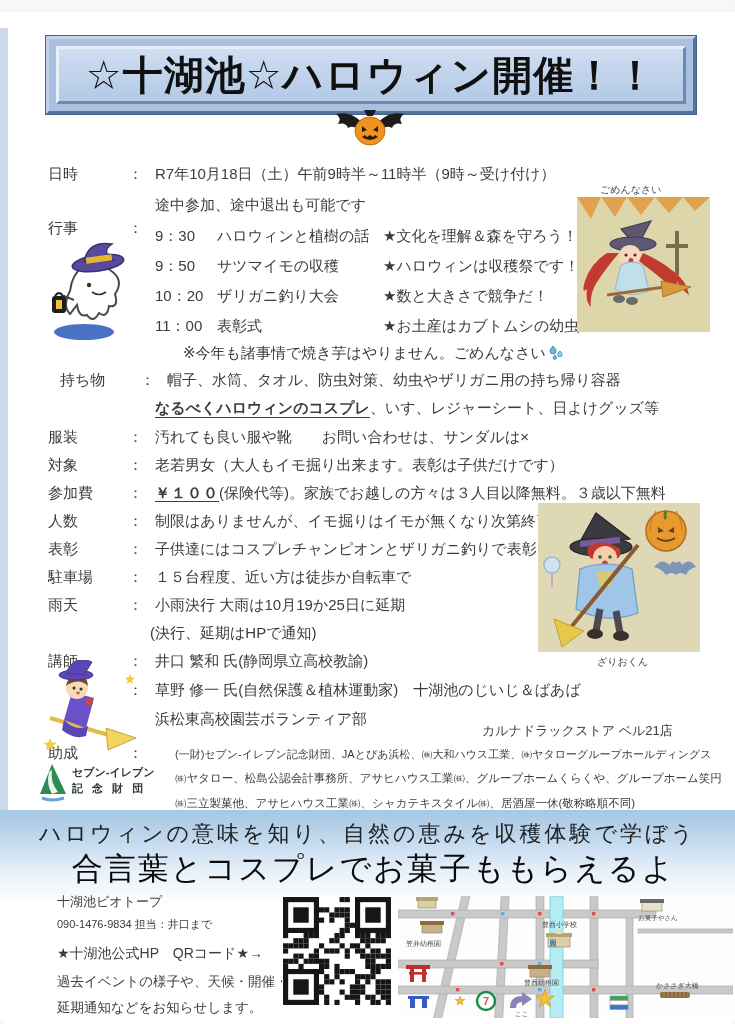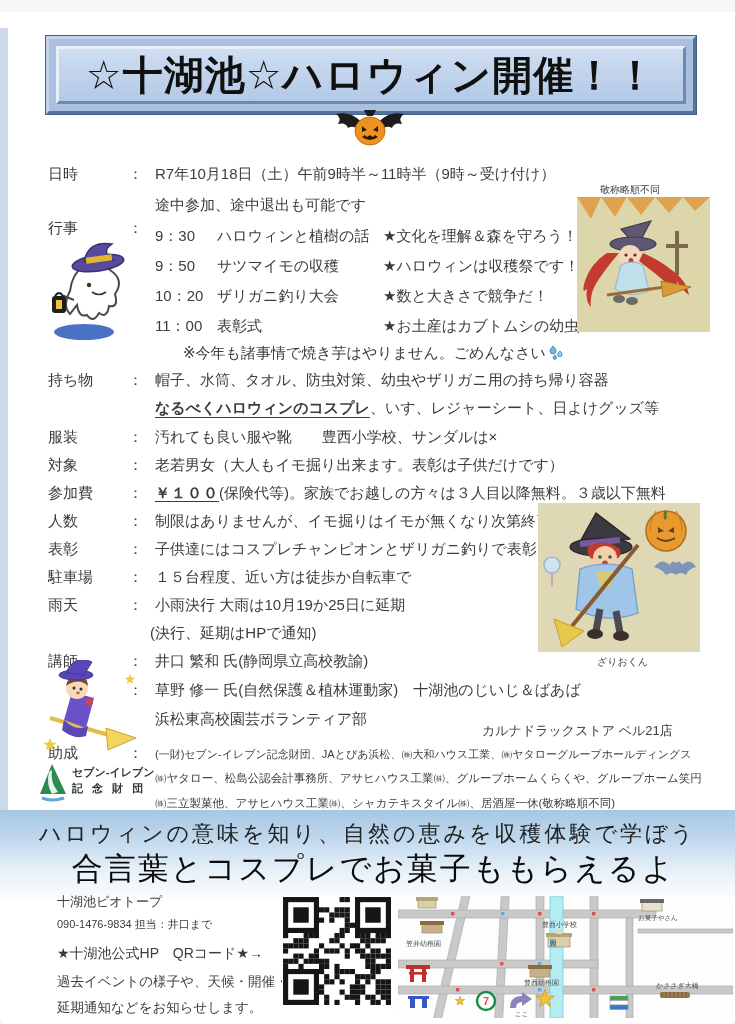--- a/index.html
+++ b/index.html
@@ -19,21 +19,21 @@
           display:flex;align-items:center;justify-content:center;}
   .banner-title{font-size:40px;font-weight:bold;color:#101010;letter-spacing:1px;white-space:nowrap;}
 
   .line{position:absolute;white-space:nowrap;font-size:15px;color:#3c3c3c;}
   .lbl{display:inline-block;width:80px;}
   .col{display:inline-block;width:27px;}
   .etime{display:inline-block;width:62px;}
   .ename{display:inline-block;width:166px;}
   .em-underline{font-weight:bold;border-bottom:1.6px solid #3c3c3c;padding-bottom:1px;}
   .fee-em{font-weight:bold;border-bottom:1.6px solid #3c3c3c;letter-spacing:1px;}
-  .small-grant{font-size:11.5px;}
+  .small-grant{font-size:11.5px;margin-left:20px;}
   .char-label{position:absolute;font-size:10px;color:#444;}
   .img-frame{position:absolute;overflow:hidden;}
 
   
   .footer-band{position:absolute;left:0;top:810px;width:735px;height:214px;
      background:linear-gradient(180deg,#a6c7e3 0px,#bdd6ec 26px,#e8f1f9 62px,#ffffff 95px,#ffffff 214px);}
   .slogan1{position:absolute;left:0;top:819px;width:735px;text-align:center;
      font-size:22px;letter-spacing:3px;color:#222;}
   .slogan2{position:absolute;left:6px;top:848px;width:735px;text-align:center;
      font-size:31px;letter-spacing:2px;color:#0a0a0a;}
@@ -92,29 +92,29 @@
     <span class="etime">11：00</span><span class="ename">表彰式</span><span>★お土産はカブトムシの幼虫！</span>
   </div>
   <div class="line" style="left:183px;top:344px">
     <span>※今年も諸事情で焼き芋はやりません。ごめんなさい</span><span style="vertical-align:-2px;margin-left:2px;"><svg width="16" height="15" viewBox="0 0 16 15">
           <path d="M5 1 Q8 4 8 6 A3 3 0 1 1 2 6 Q2 4 5 1Z" fill="#6fb9e0" stroke="#2d7fb0" stroke-width="0.8"></path>
           <path d="M12 6 Q14 8 14 9.5 A2.2 2.2 0 1 1 9.6 9.5 Q9.6 8 12 6Z" fill="#8fd0ec" stroke="#2d7fb0" stroke-width="0.8"></path>
           <path d="M7 10 Q8.6 11.6 8.6 12.6 A1.8 1.8 0 1 1 5 12.6 Q5 11.6 7 10Z" fill="#6fb9e0" stroke="#2d7fb0" stroke-width="0.8"></path>
         </svg></span>
   </div>
 
-  <div class="line" style="left:48px;top:371px">
+  <div class="line" style="left:60px;top:371px">
     <span class="lbl">持ち物</span><span class="col">：</span><span>帽子、水筒、タオル、防虫対策、幼虫やザリガニ用の持ち帰り容器</span>
   </div>
   <div class="line" style="left:155px;top:399px">
     <span class="em-underline">なるべくハロウィンのコスプレ</span><span>、いす、レジャーシート、日よけグッズ等</span>
   </div>
 
   <div class="line" style="left:48px;top:428px">
-    <span class="lbl">服装</span><span class="col">：</span><span>汚れても良い服や靴　　豊西小学校、サンダルは×</span>
+    <span class="lbl">服装</span><span class="col">：</span><span>汚れても良い服や靴　　お問い合わせは、サンダルは×</span>
   </div>
   <div class="line" style="left:48px;top:456px">
     <span class="lbl">対象</span><span class="col">：</span><span>老若男女（大人もイモ掘り出来ます。表彰は子供だけです）</span>
   </div>
   <div class="line" style="left:48px;top:484px">
     <span class="lbl">参加費</span><span class="col">：</span><span class="fee-em">￥１００</span><span>(保険代等)。家族でお越しの方々は３人目以降無料。３歳以下無料</span>
   </div>
   <div class="line" style="left:48px;top:512px">
     <span class="lbl">人数</span><span class="col">：</span><span>制限はありませんが、イモ掘りはイモが無くなり次第終了</span>
   </div>
@@ -161,21 +161,21 @@
       <path d="M34 64 L24 60 L20 64" stroke="#4a4a4a" stroke-width="2" fill="none"></path>
       <rect x="12" y="60" width="14" height="17" rx="3" fill="#1e1e1e"></rect>
       <rect x="16" y="64" width="6" height="9" fill="#f1c236"></rect>
       <path d="M15 60 q4 -6 8 0" stroke="#1e1e1e" stroke-width="2" fill="none"></path>
       <ellipse cx="58" cy="27" rx="26" ry="8" fill="#584a9e" stroke="#3c3270" stroke-width="1.5" transform="rotate(-8 58 27)"></ellipse>
       <path d="M44 26 Q48 4 72 8 Q60 16 74 24 Z" fill="#584a9e" stroke="#3c3270" stroke-width="1.5"></path>
       <rect x="46" y="20" width="26" height="6" fill="#e5b530" transform="rotate(-8 59 23)"></rect>
     </svg>
   </div>
 
-  <div class="char-label" style="left:600px;top:183px">敬称略順不同</div>
+  <div class="char-label" style="left:600px;top:183px">ごめんなさい</div>
   <div class="img-frame" style="left:577px;top:197px;width:133px;height:135px;">
     <svg width="133" height="135" viewBox="0 0 133 135">
       <rect width="133" height="135" fill="#ddd6ab"></rect>
       <path d="M0 0 L14 22 L24 0 L38 20 L50 0 L64 18 L78 0 L92 16 L106 0 L118 14 L133 0 Z" fill="#e0993c" opacity="0.85"></path>
       <rect x="98" y="34" width="4" height="44" fill="#7c6a4e"></rect>
       <rect x="89" y="47" width="22" height="4" fill="#7c6a4e"></rect>
       <path d="M44 32 L74 24 L60 50 Z" fill="#5e5873" stroke="#3f3a52" stroke-width="1.2"></path>
       <ellipse cx="56" cy="47" rx="23" ry="7" fill="#5e5873" stroke="#3f3a52" stroke-width="1.2"></ellipse>
       <circle cx="53" cy="59" r="11" fill="#f6d7bd"></circle>
       <circle cx="49" cy="58" r="1.6" fill="#5a2c2c"></circle>

